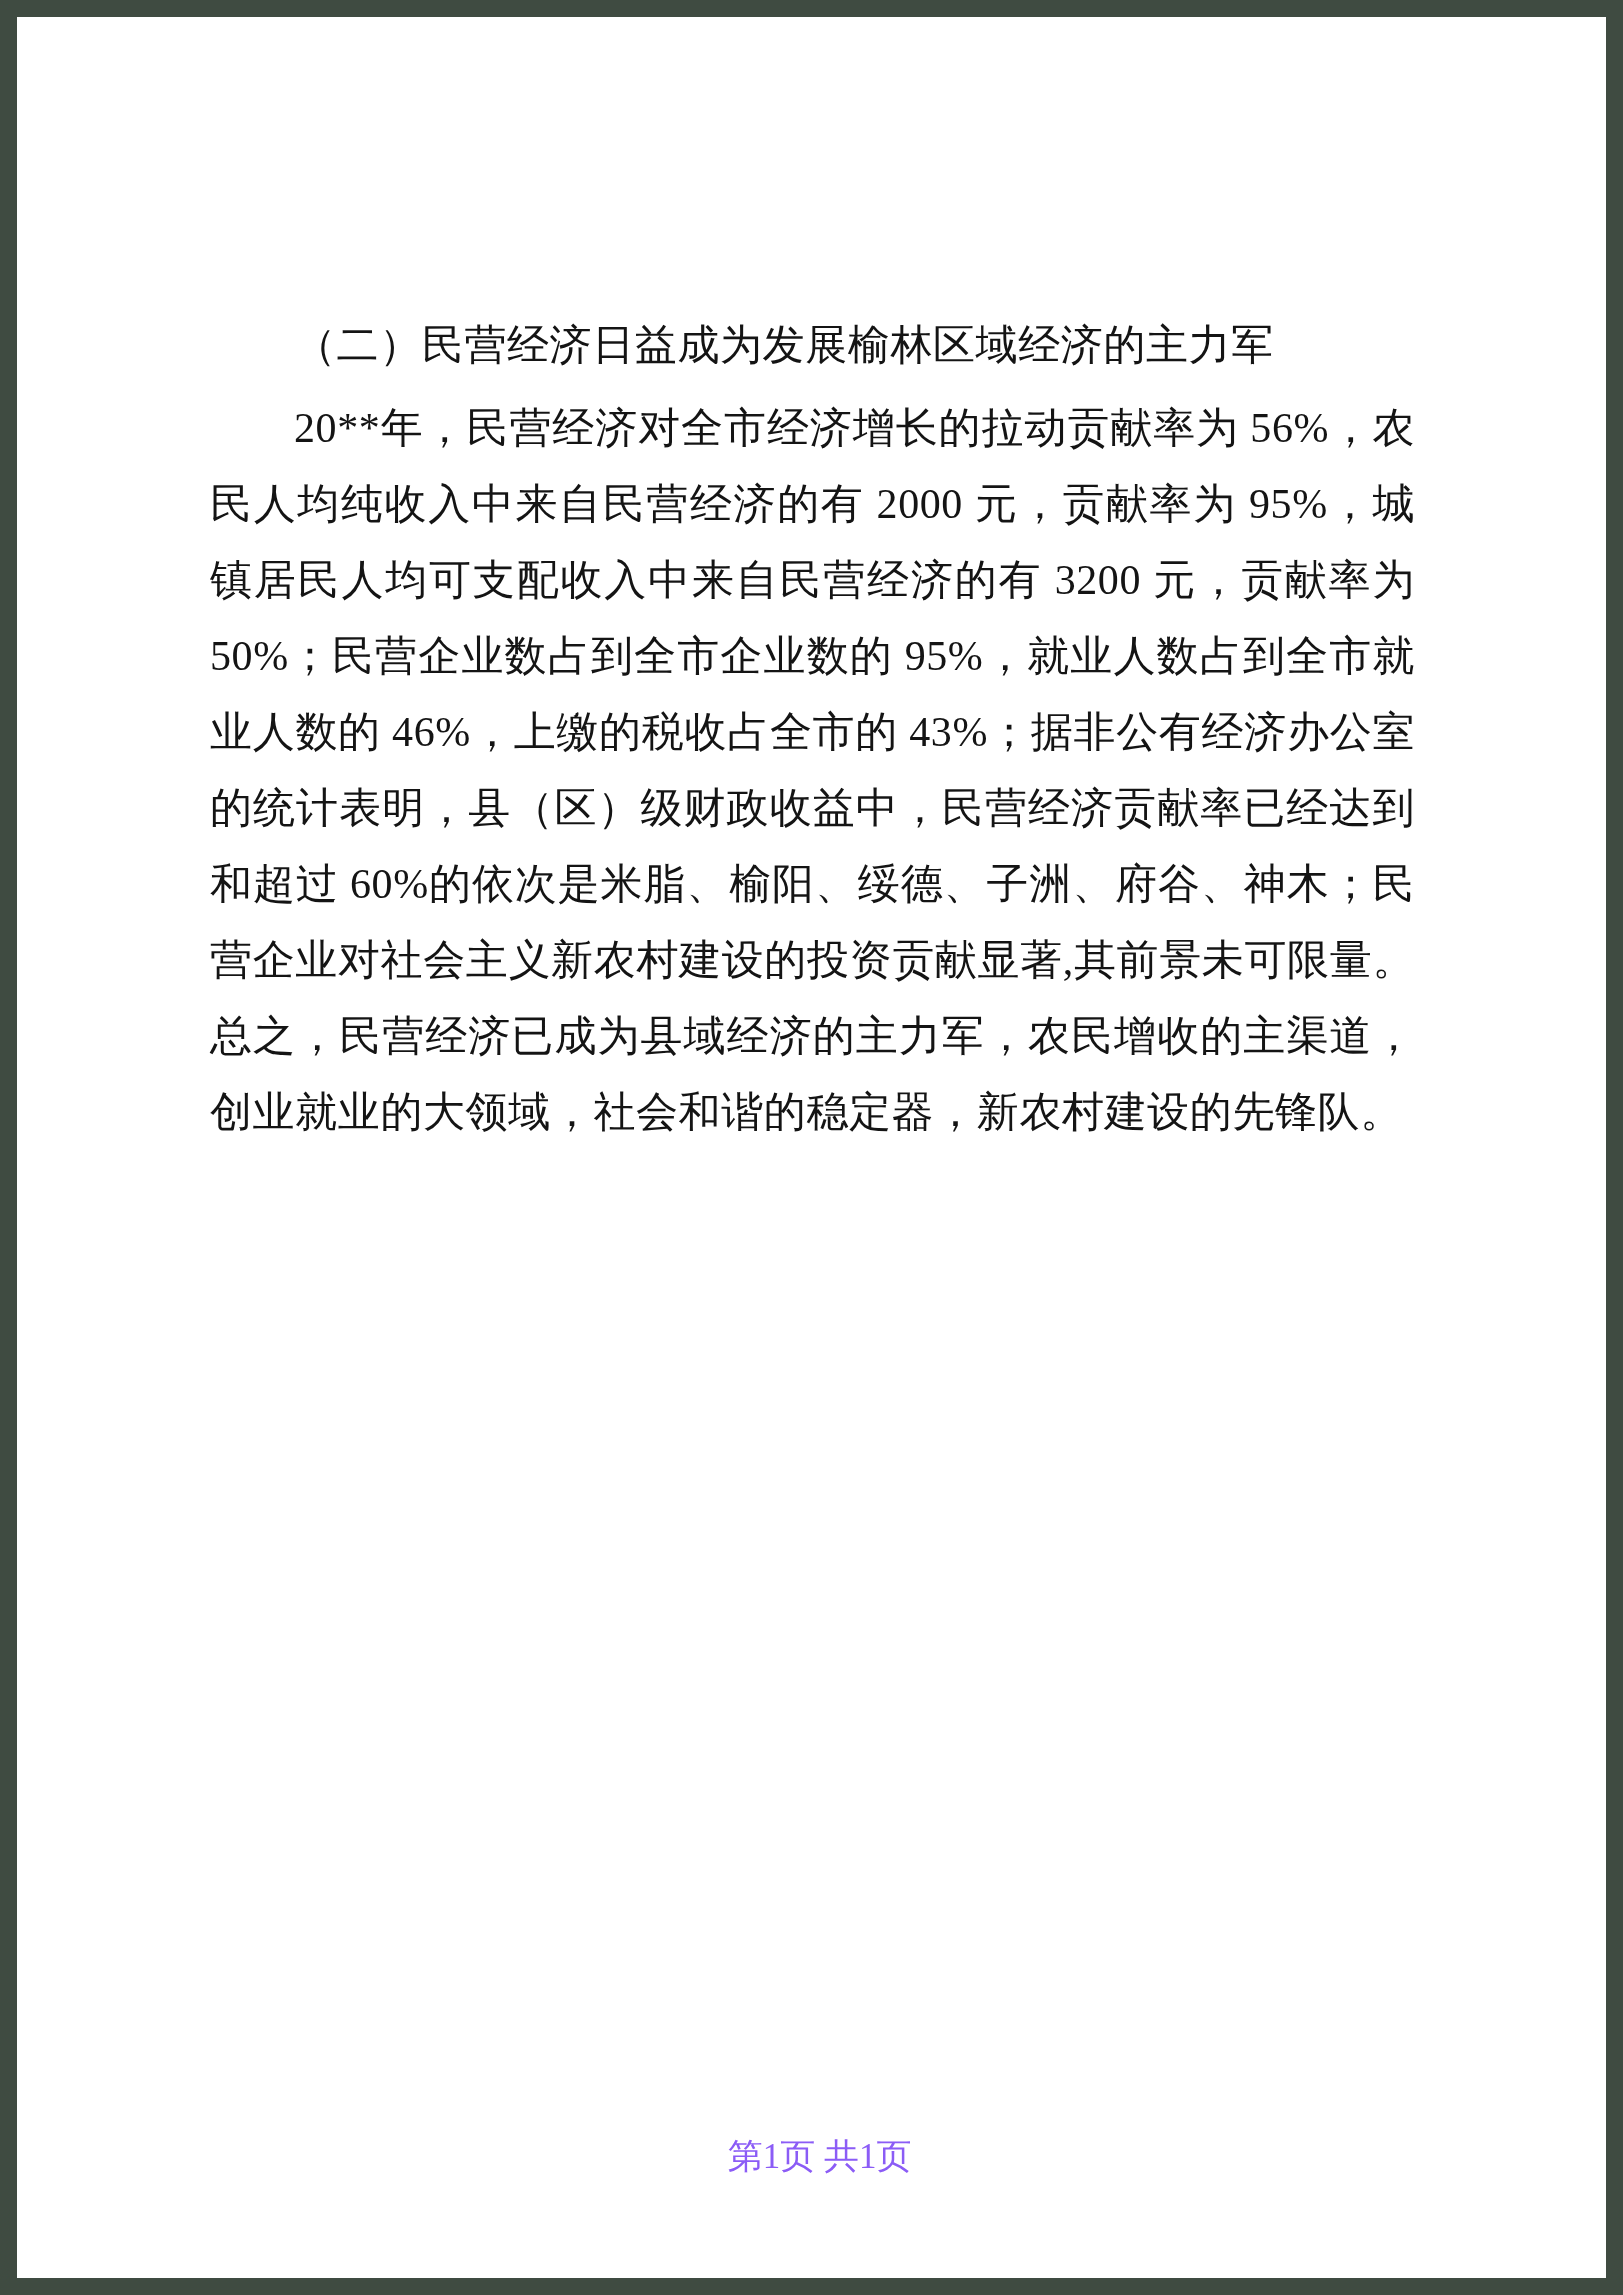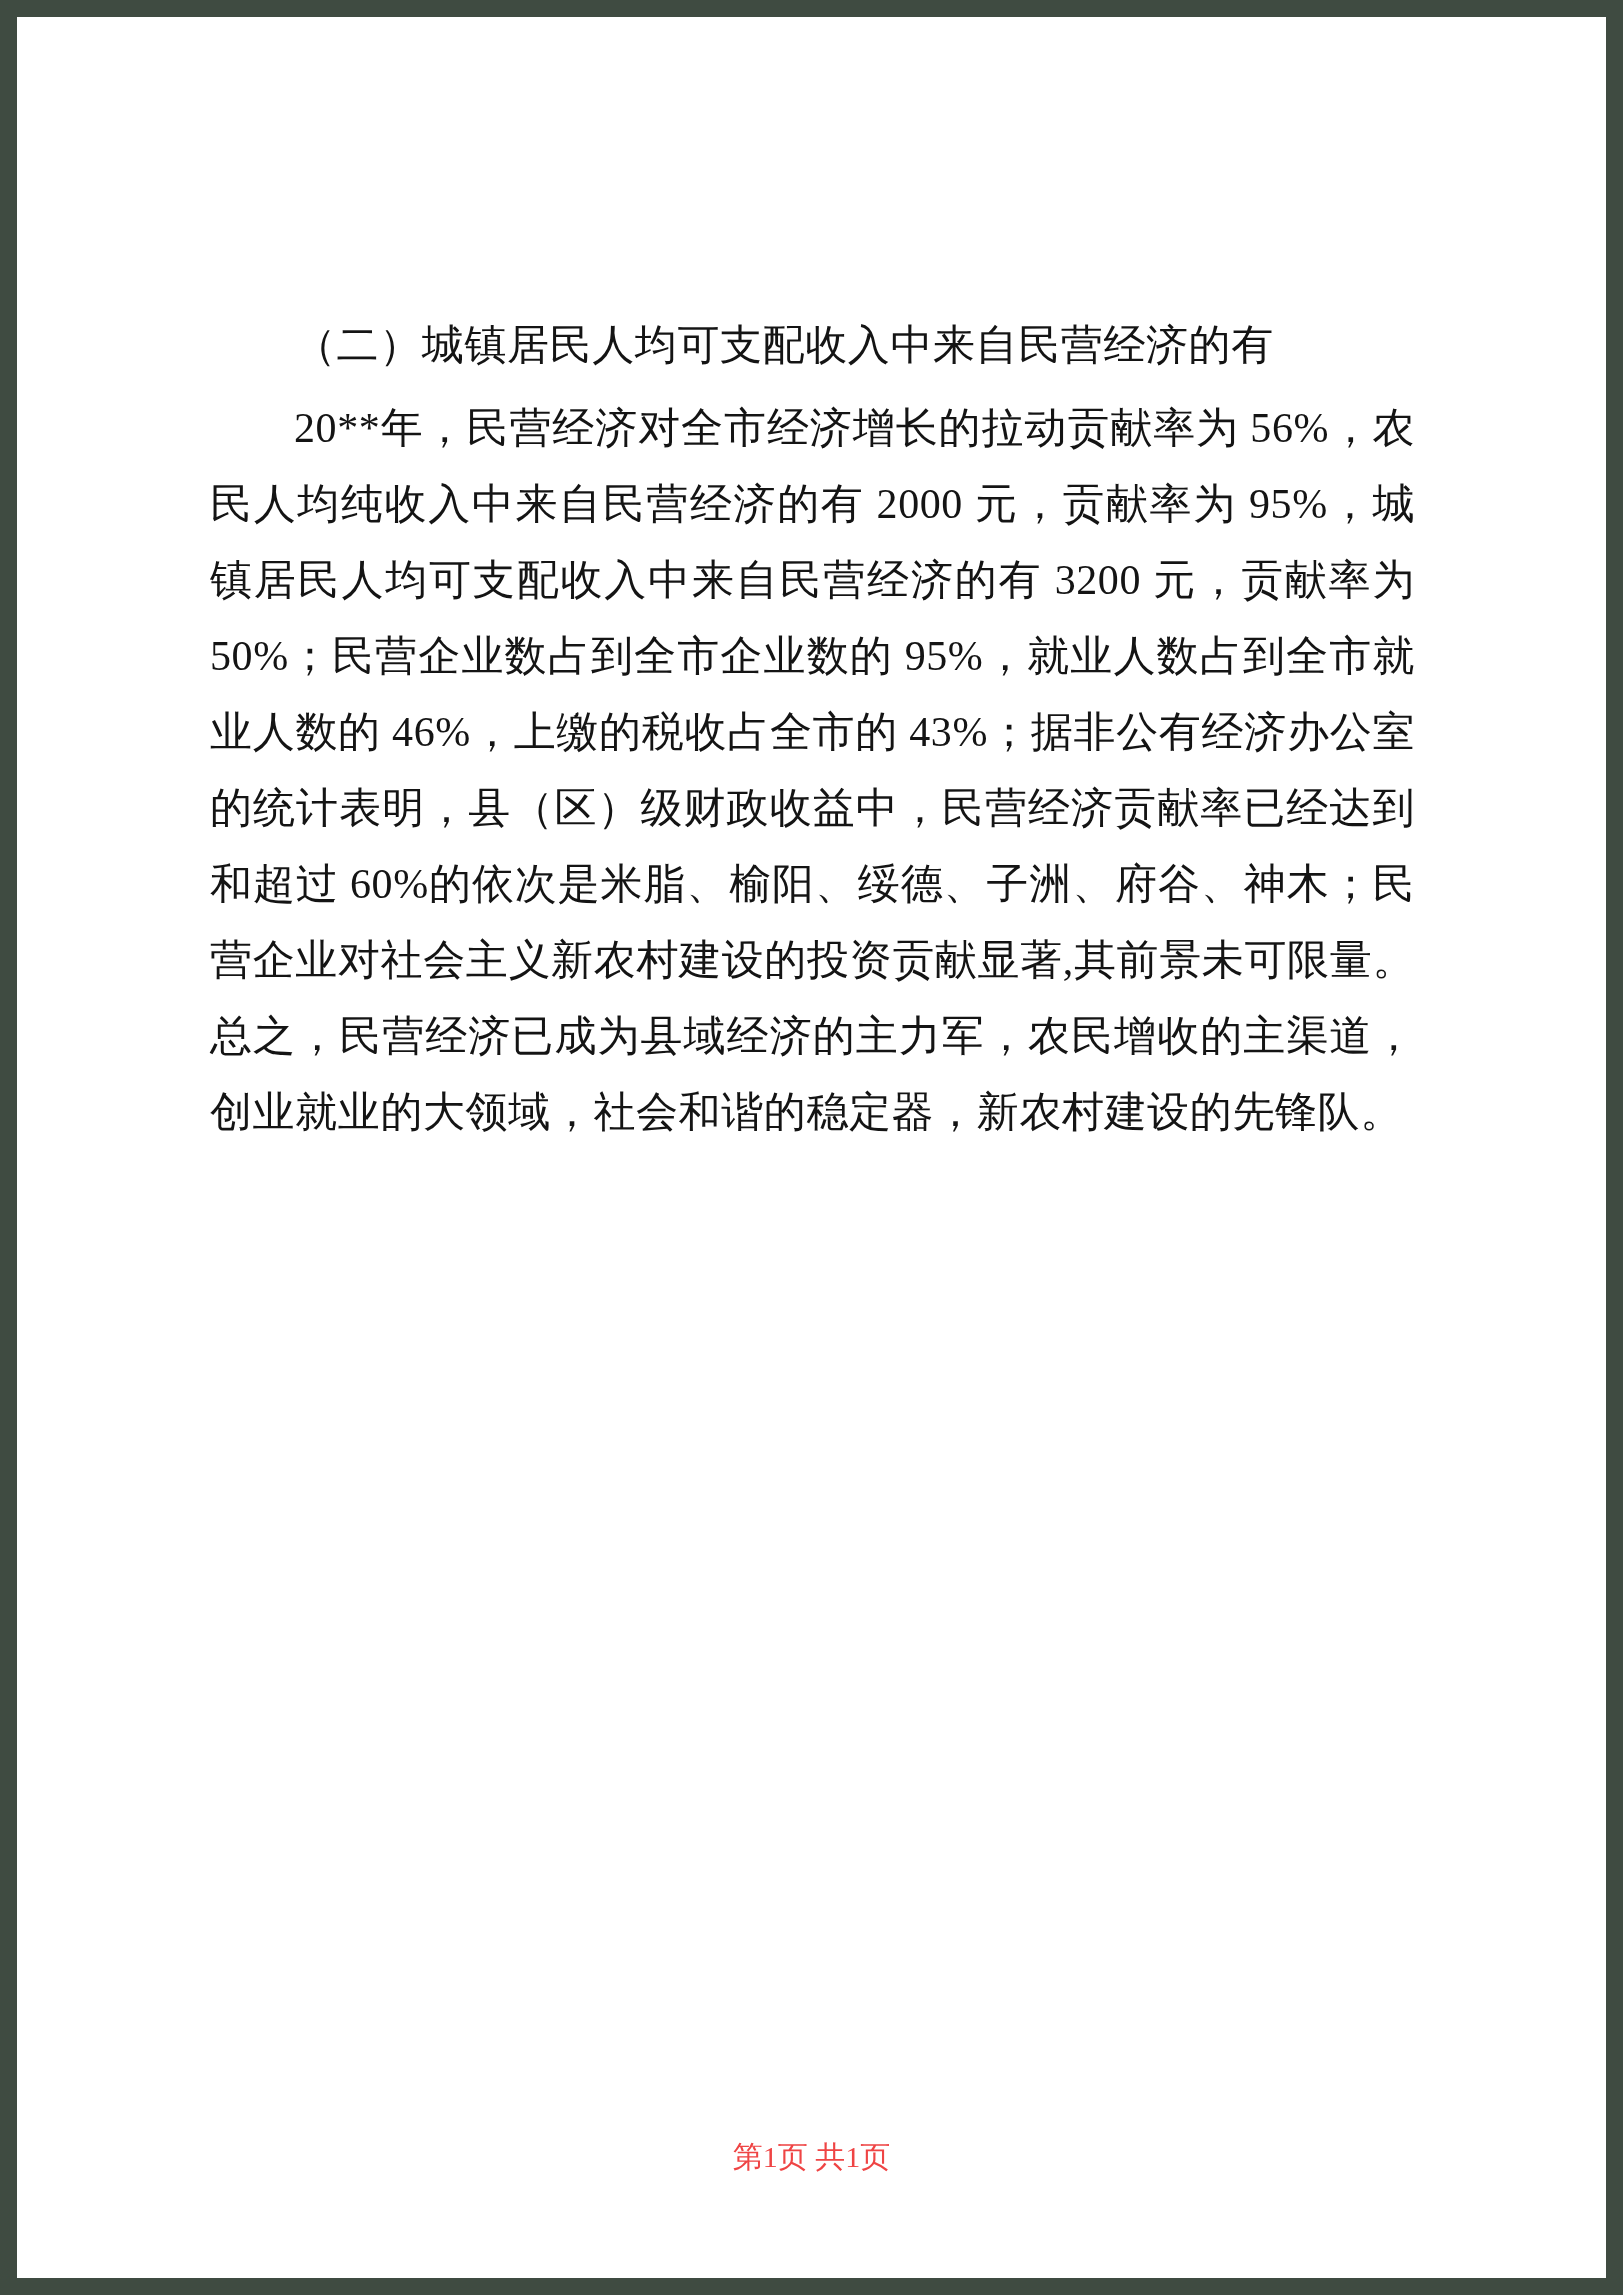--- a/index.html
+++ b/index.html
@@ -36,32 +36,32 @@
     font-size: 42px;
     line-height: 90px;
     text-indent: 2em;
     text-align: left;
     letter-spacing: 0.6px;
     color: #141414;
   }
   .footer {
     position: absolute;
     bottom: 104px;
-    left: 0;
+    left: 8px;
     width: 100%;
     text-align: center;
-    font-size: 30px;
+    font-size: 35px;
     line-height: 34px;
-    color: #ef4444;
+    color: #8b5cf6;
   }
 </style>
 </head>
 <body>
 
 <div class="page">
   <div class="content">
-    <p class="doc-heading">（二）城镇居民人均可支配收入中来自民营经济的有</p>
+    <p class="doc-heading">（二）民营经济日益成为发展榆林区域经济的主力军</p>
     <p class="doc-line">20**年，民营经济对全市经济增长的拉动贡献率为 56%，农民人均纯收入中来自民营经济的有 2000 元，贡献率为 95%，城镇居民人均可支配收入中来自民营经济的有 3200 元，贡献率为 50%；民营企业数占到全市企业数的 95%，就业人数占到全市就业人数的 46%，上缴的税收占全市的 43%；据非公有经济办公室的统计表明，县（区）级财政收益中，民营经济贡献率已经达到和超过 60%的依次是米脂、榆阳、绥德、子洲、府谷、神木；民营企业对社会主义新农村建设的投资贡献显著,其前景未可限量。总之，民营经济已成为县域经济的主力军，农民增收的主渠道，创业就业的大领域，社会和谐的稳定器，新农村建设的先锋队。</p>
   </div>
 
   <div class="footer">第1页 共1页</div>
 </div>
 
 
 </body></html>

